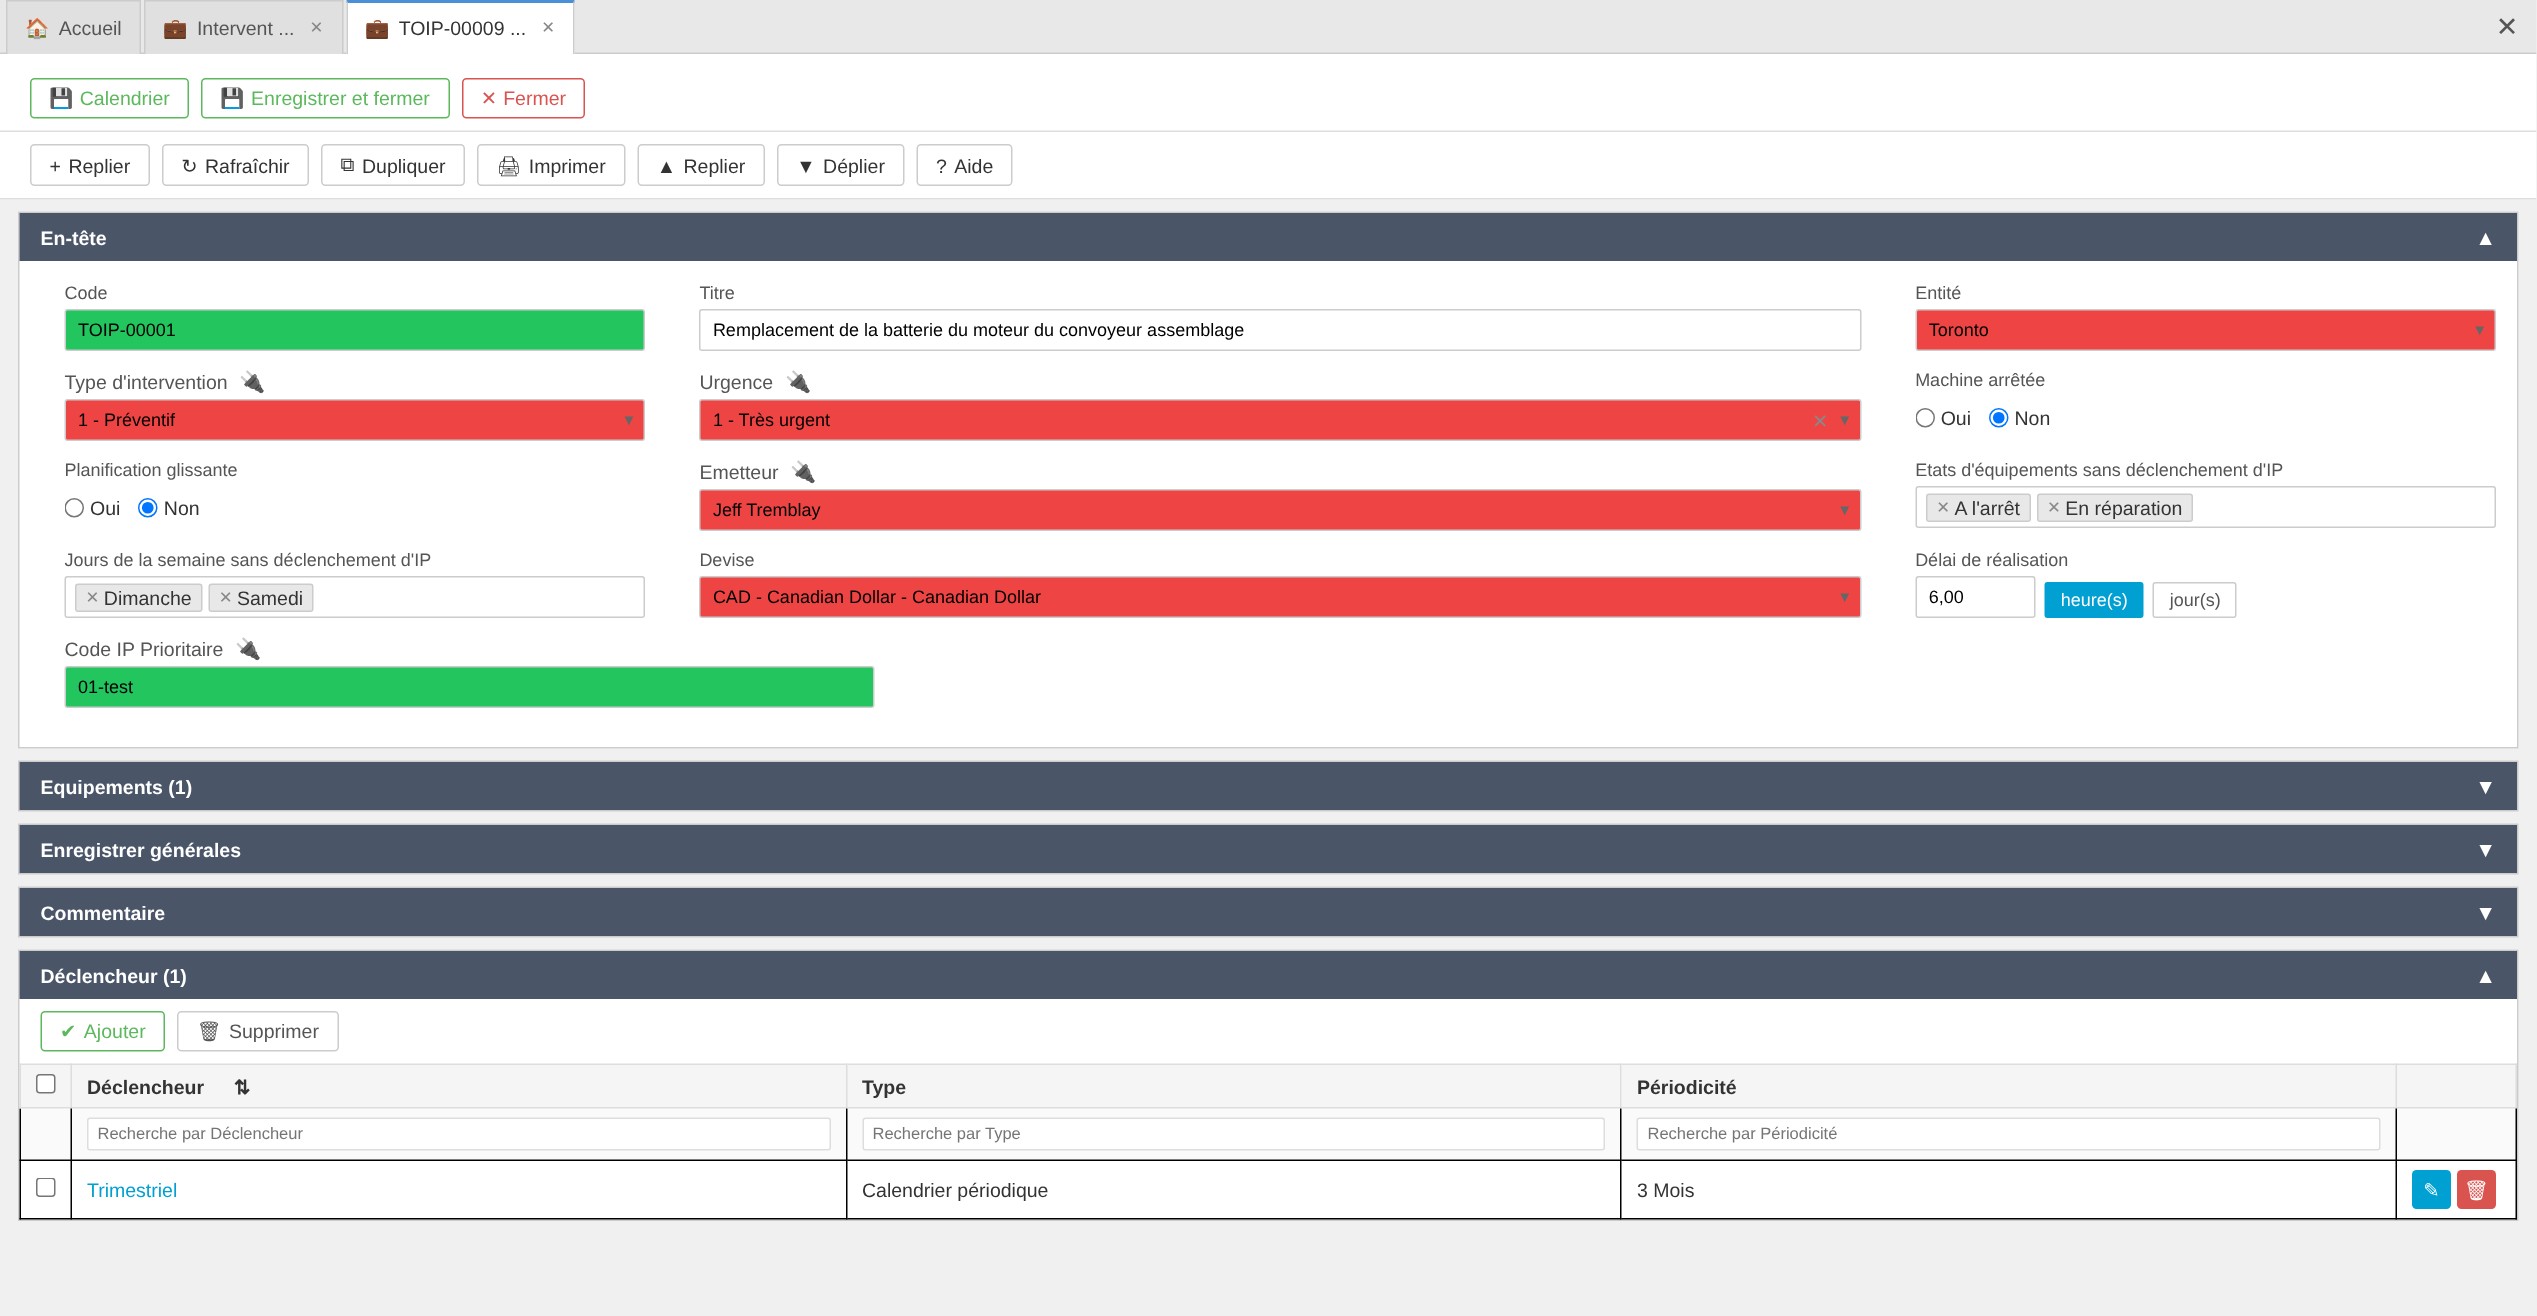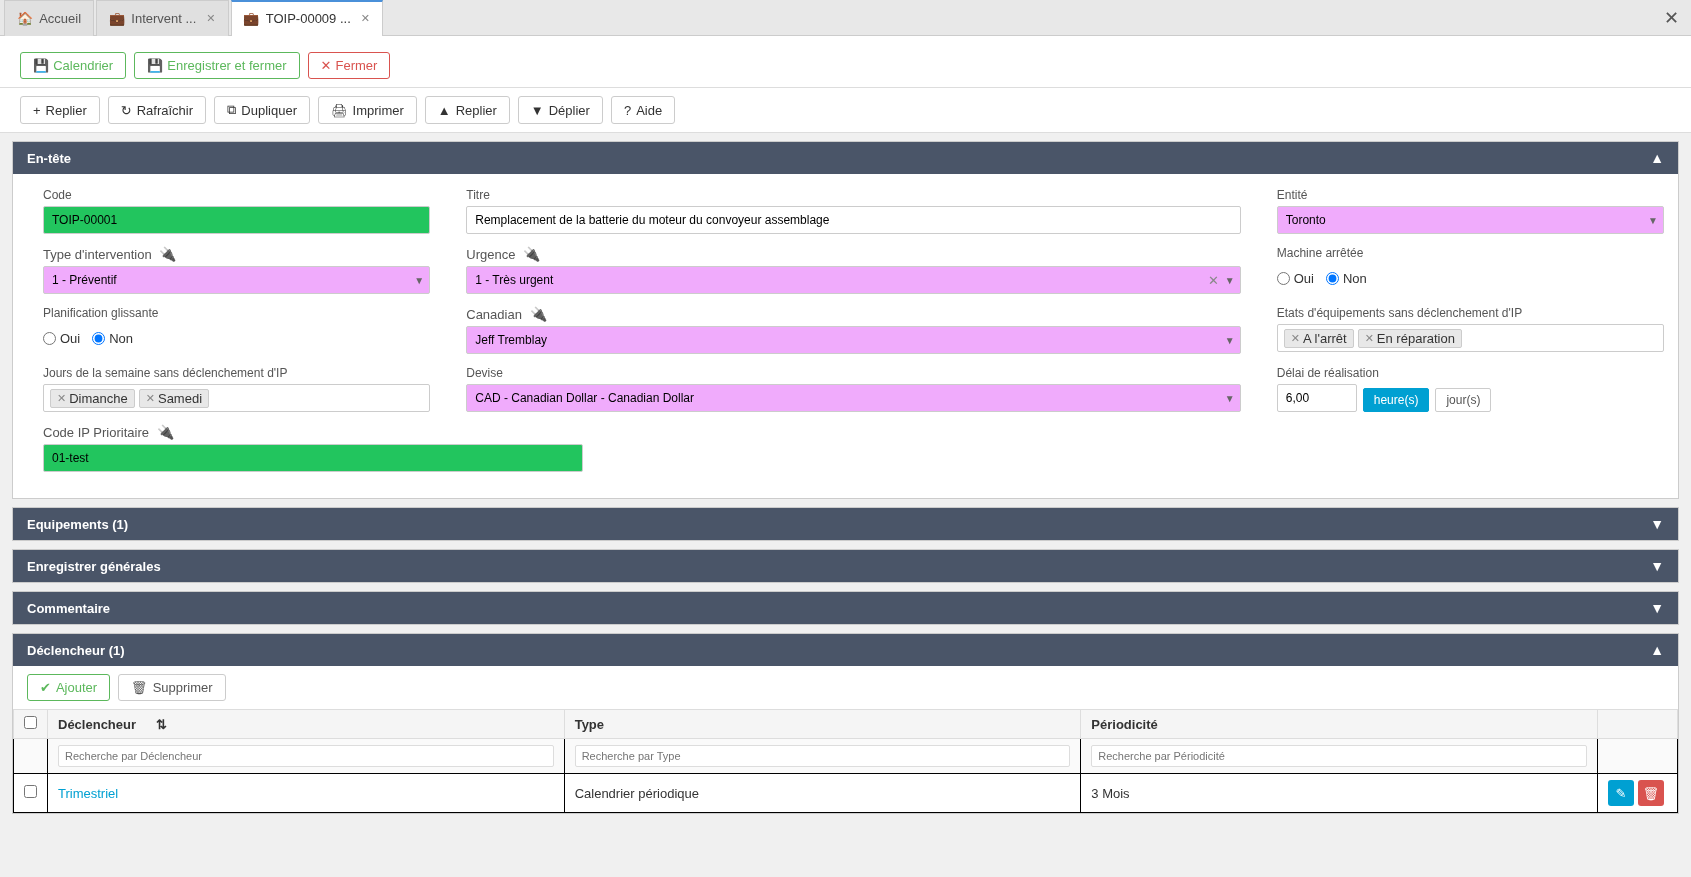--- a/index.html
+++ b/index.html
@@ -186,21 +186,21 @@
     .form-select-wrap {
       position: relative;
       display: flex;
       align-items: center;
     }
     .form-select {
       border: 1px solid #ccc;
       padding: 4px 24px 4px 8px;
       border-radius: 2px;
       height: 28px;
-      background: #f0abfc;
+      background: #ef4444;
       font-size: 12px;
       width: 100%;
       appearance: none;
     }
     .select-arrow {
       position: absolute;
       right: 6px;
       pointer-events: none;
       color: #666;
       font-size: 10px;
@@ -549,21 +549,21 @@
               <label for="pl_oui">Oui</label>
             </div>
             <div class="radio-item">
               <input type="radio" name="planification" id="pl_non" checked="" style="">
               <label for="pl_non">Non</label>
             </div>
           </div>
         </div>
         <div class="form-col" style="flex:2">
           <label class="form-label">
-            <span>Canadian</span>
+            <span>Emetteur</span>
             <span class="plugin-icon">🔌</span>
           </label>
           <div class="form-select-wrap">
             <select class="form-select">
               <option>Jeff Tremblay</option>
             </select>
             <span class="select-arrow">▼</span>
           </div>
         </div>
         <div class="form-col">

